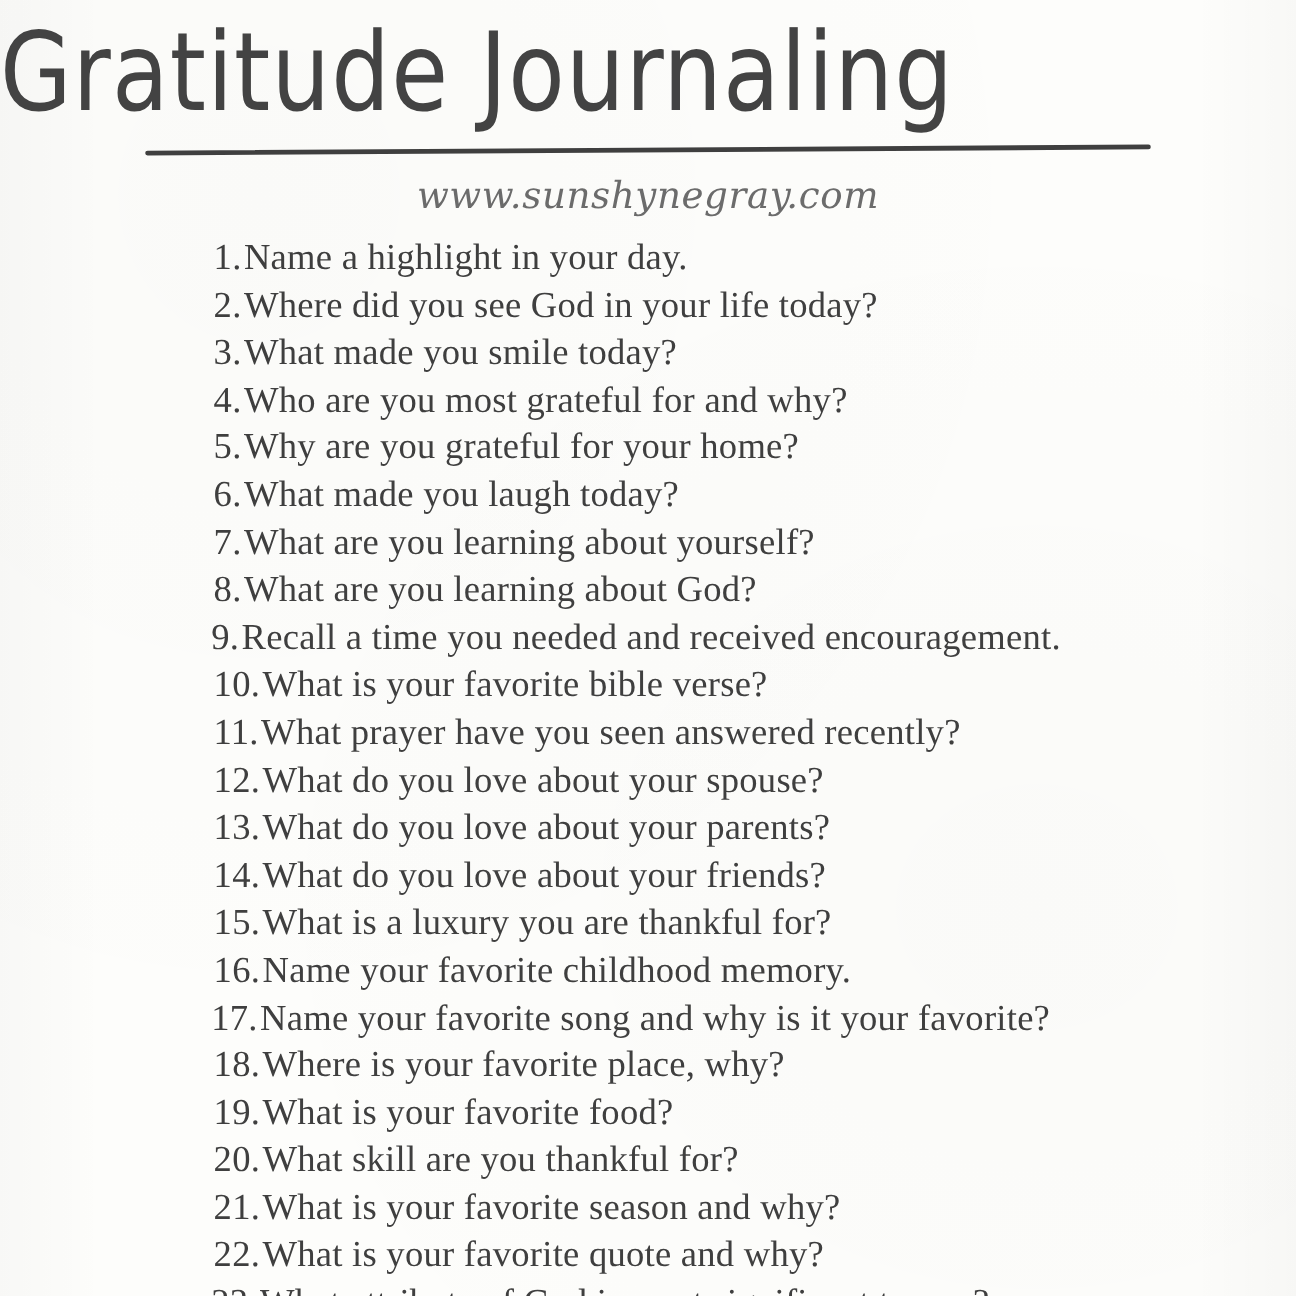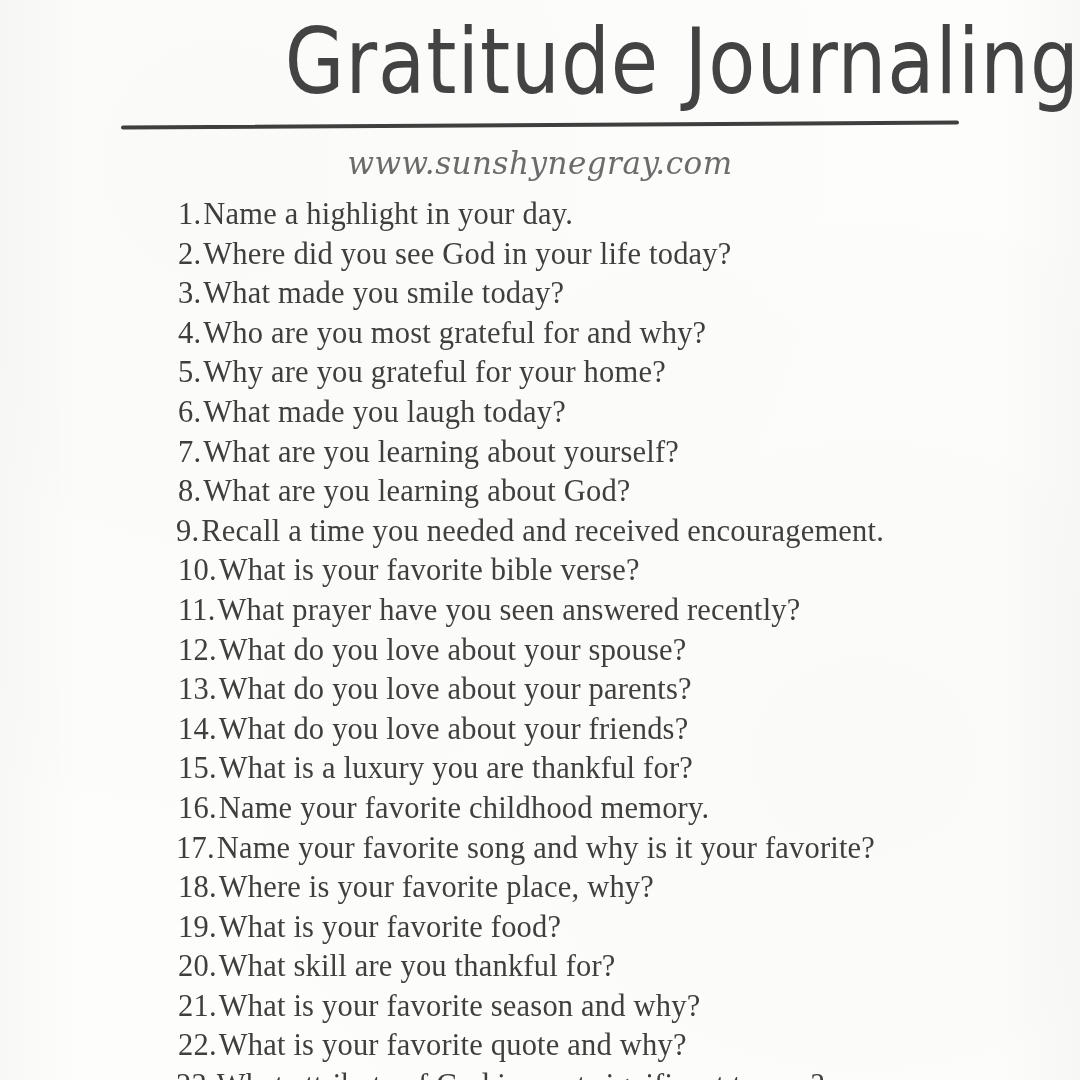--- a/index.html
+++ b/index.html
@@ -26,21 +26,21 @@
       linear-gradient(90deg, rgba(0,0,0,0.02), rgba(0,0,0,0) 8%, rgba(0,0,0,0) 92%, rgba(0,0,0,0.02));
   }
   .sheet {
     position: relative;
     width: 1080px;
     height: 1080px;
     box-sizing: border-box;
     padding: 0;
   }
   .title-block {
-    text-align: right;
+    text-align: left;
     padding-top: 2px;
   }
   .title {
     font-family: "DejaVu Sans", sans-serif;
     font-size: 77px;
     line-height: 1.0;
     letter-spacing: 1px;
     color: #434343;
     font-weight: 400;
     transform: scaleY(1.18);

